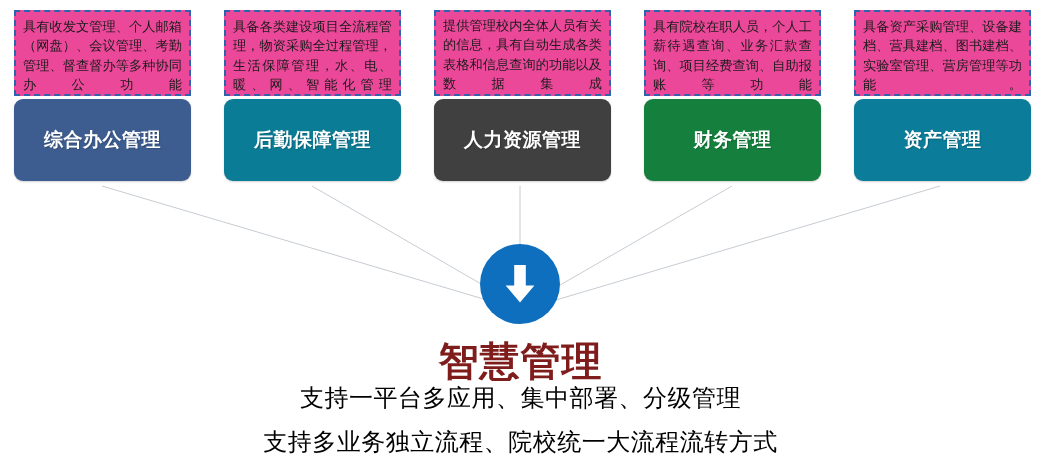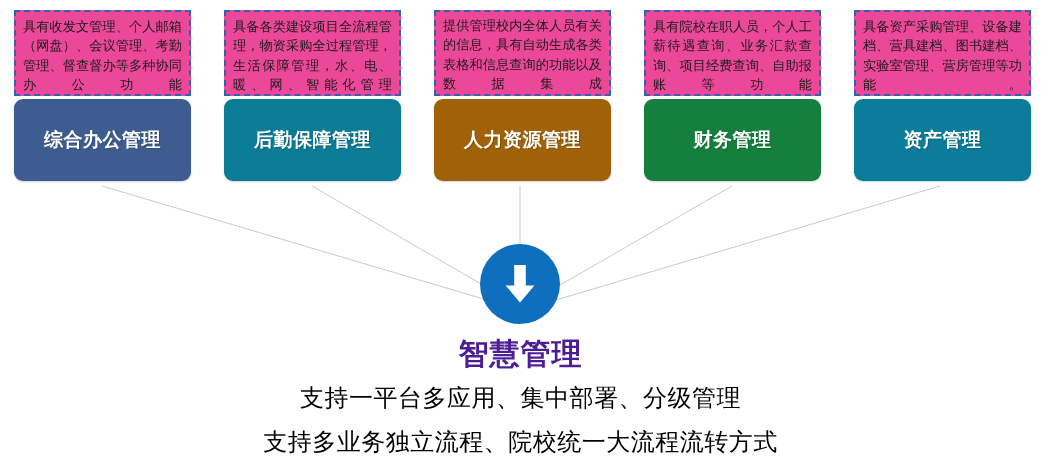--- a/index.html
+++ b/index.html
@@ -83,23 +83,23 @@
     justify-content: center;
   }
   #hub svg { display: block; }
   
   #hub-title {
     position: absolute;
     left: 0;
     top: 334px;
     width: 1041px;
     text-align: center;
-    font-size: 30px;
+    font-size: 40px;
     font-weight: bold;
-    color: #4c1d95;
+    color: #7f1d1d;
     letter-spacing: 1px;
   }
   .hub-line {
     position: absolute;
     left: 0;
     width: 1041px;
     text-align: center;
     font-size: 24px;
     color: #000000;
     letter-spacing: 0.5px;
@@ -127,21 +127,21 @@
     <div class="card-title" style="background:#3d5d90;">综合办公管理</div>
   </div>
 
   <div class="card" style="left:224px;">
     <div class="card-desc">具备各类建设项目全流程管理，物资采购全过程管理，生活保障管理，水、电、暖、网、智能化管理</div>
     <div class="card-title" style="background:#0b7c96;">后勤保障管理</div>
   </div>
 
   <div class="card" style="left:434px;font-family:Liberation Mono, monospace;">
     <div class="card-desc">提供管理校内全体人员有关的信息，具有自动生成各类表格和信息查询的功能以及数据集成</div>
-    <div class="card-title" style="background:#a16207;">人力资源管理</div>
+    <div class="card-title" style="background:#404040;">人力资源管理</div>
   </div>
 
   <div class="card" style="left:644px;">
     <div class="card-desc">具有院校在职人员，个人工薪待遇查询、业务汇款查询、项目经费查询、自助报账等功能</div>
     <div class="card-title" style="background:#15803d;">财务管理</div>
   </div>
 
   <div class="card" style="left:854px;">
     <div class="card-desc">具备资产采购管理、设备建档、营具建档、图书建档、实验室管理、营房管理等功能。</div>
     <div class="card-title" style="background:#0b7c99;">资产管理</div>

